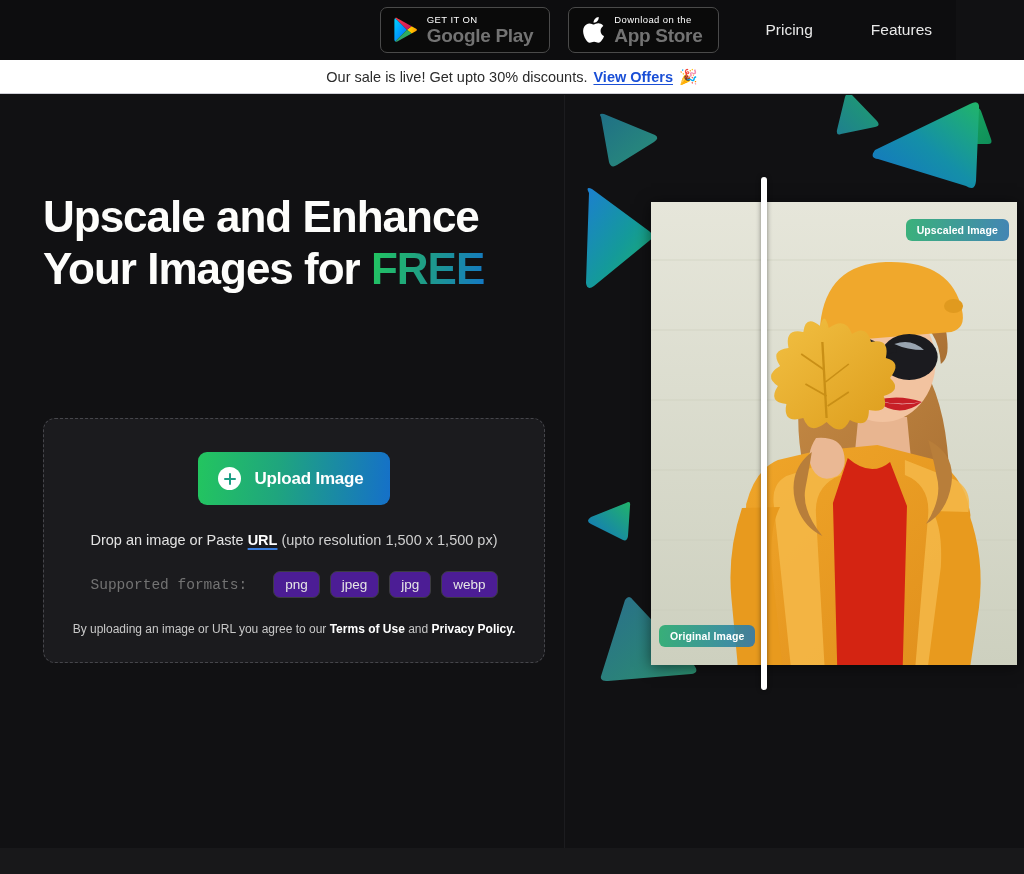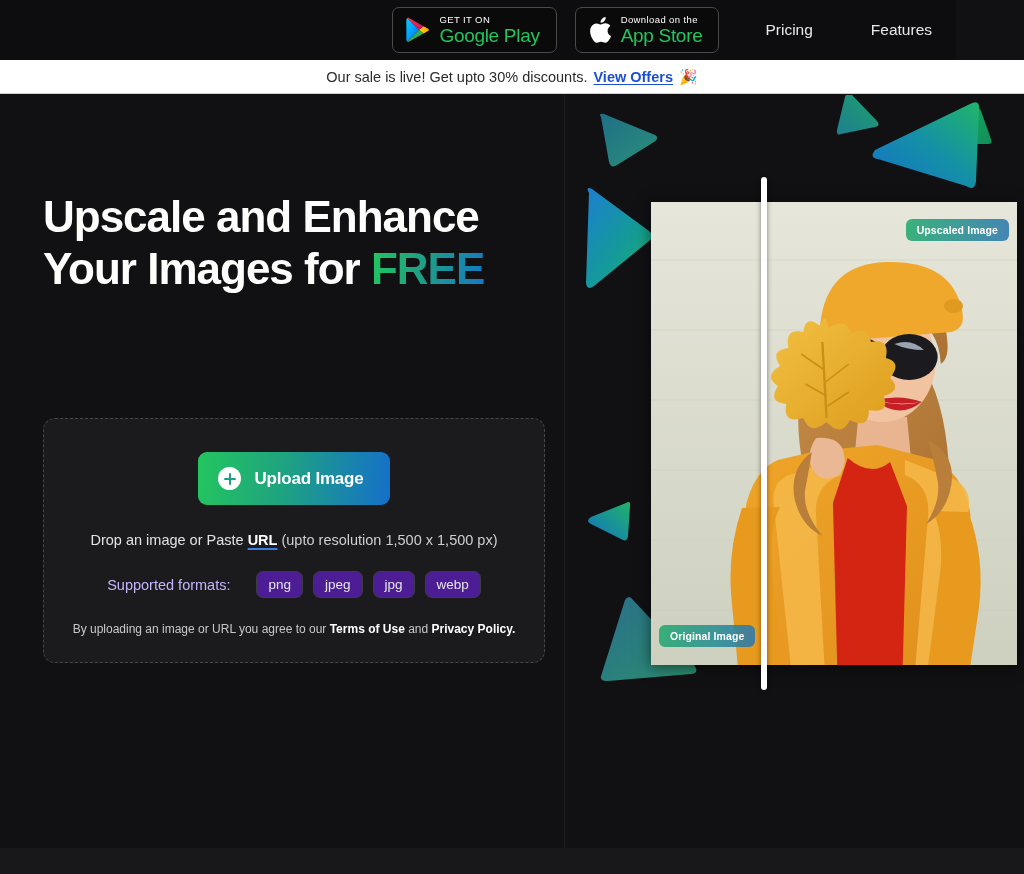--- a/index.html
+++ b/index.html
@@ -51,23 +51,23 @@
   .badge-text { display: flex; flex-direction: column; justify-content: center; line-height: 1; }
   .badge-small {
     color: #ffffff;
     font-size: 9.5px;
     letter-spacing: 0.4px;
     font-weight: 400;
     margin-bottom: 2px;
     white-space: nowrap;
   }
   .badge-large {
-    color: #22c55e;
+    color: #737373;
     font-size: 19px;
-    font-weight: 400;
+    font-weight: 700;
     letter-spacing: -0.3px;
     white-space: nowrap;
   }
 
   .gplay-icon { width: 24px; height: 26px; flex: none; }
   .apple-icon { width: 23px; height: 28px; flex: none; }
 
   .nav-links { display: flex; align-items: center; gap: 58px; margin-left: 46px; justify-content: flex-end; }
   .nav-link {
     color: #e8e8e8;
@@ -216,24 +216,25 @@
   }
   .drop-line .muted { color: #cfcfcf; }
 
   .formats-row {
     margin-top: 23px;
     display: flex;
     align-items: center;
     gap: 10px;
   }
   .formats-label {
-    color: #c4b5fd;
+    color: #737373;
     font-size: 14.5px;
     margin-right: 16px;
     white-space: nowrap;
+    font-family: Liberation Mono, monospace;
   }
   .format-chip {
     background: #4c1d95;
     border: 1px solid #3c3c41;
     border-radius: 7px;
     color: #e6e6e6;
     font-size: 13.5px;
     padding: 5px 11px;
     cursor: pointer;
     white-space: nowrap;

